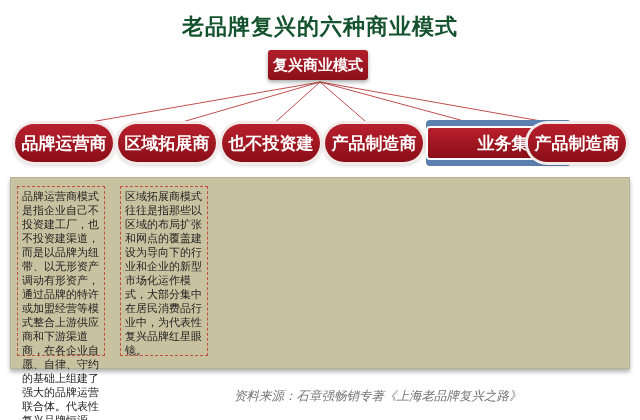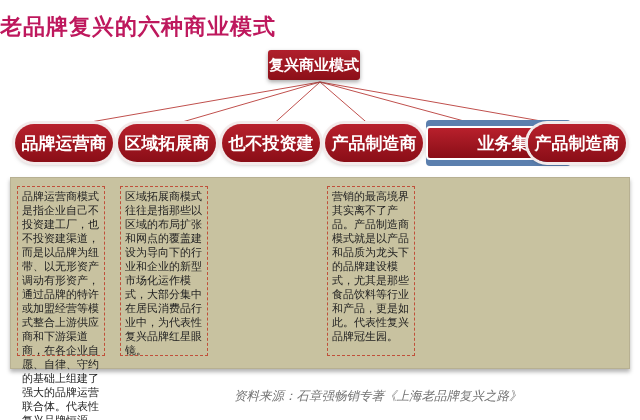--- a/index.html
+++ b/index.html
@@ -1,26 +1,26 @@
 <!DOCTYPE html>
 <html><head>
   <meta charset="utf-8">
   <style>
     html, body { margin: 0; padding: 0; }
     body {
       width: 640px; height: 420px; background: #ffffff; position: relative; overflow: hidden;
       font-family: "DejaVu Sans", sans-serif;
     }
     .title {
-      position: absolute; left: 0; top: 12px; width: 640px; 
-      font-family: "DejaVu Serif", serif; font-size: 22px; font-weight: bold; color: #be185d;
+      position: absolute; left: 0; top: 12px; width: 640px; text-align: center;
+      font-family: "DejaVu Serif", serif; font-size: 22px; font-weight: bold; color: #14532d;
       letter-spacing: 1px;
     }
     .root-box {
-      position: absolute; left: 268px; top: 50px; width: 92px; height: 30px;
+      position: absolute; left: 268px; top: 50px; width: 100px; height: 30px;
       background: linear-gradient(#b0202c, #8c0f18); color: #fff; font-weight: bold;
       font-size: 15px; line-height: 30px; text-align: center; border-radius: 3px;
       box-shadow: 0 2px 4px rgba(0,0,0,0.35);
     }
     svg.connectors { position: absolute; left: 0; top: 0; }
     .cat {
       position: absolute; top: 124px; width: 98px; height: 38px;
       background: linear-gradient(#b8202c, #8a0e17); color: #fff; font-weight: bold;
       font-size: 17px; line-height: 38px; text-align: center; border-radius: 19px;
       box-shadow: 0 0 0 3px #f3eaea, 0 2px 5px rgba(0,0,0,0.35);
@@ -66,16 +66,15 @@
 <div class="cat" style="left:15px">品牌运营商模式</div>
 <div class="cat" style="left:118px">区域拓展商模式</div>
 <div class="cat" style="left:222px">也不投资建渠道</div>
 <div class="cat" style="left:325px">产品制造商</div>
 <div class="cat rect" style="left:428px">业务集成商</div>
 <div class="cat" style="left:528px">产品制造商</div>
 
 <div class="panel">
   <div class="desc" style="left:6px">品牌运营商模式是指企业自己不投资建工厂，也不投资建渠道，而是以品牌为纽带、以无形资产调动有形资产，通过品牌的特许或加盟经营等模式整合上游供应商和下游渠道商，在各企业自愿、自律、守约的基础上组建了强大的品牌运营联合体。代表性复兴品牌恒源祥。</div>
   <div class="desc" style="left:109px">区域拓展商模式往往是指那些以区域的布局扩张和网点的覆盖建设为导向下的行业和企业的新型市场化运作模式，大部分集中在居民消费品行业中，为代表性复兴品牌红星眼镜。</div>
-  <div class="desc" style="left:316px">营销的最高境界其实离不了产品。产品制造商模式就是以产品和品质为龙头下的品牌建设模式，尤其是那些食品饮料等行业和产品，更是如此。代表性复兴品牌冠生园。</div>
 </div>
 
 <div class="source">资料来源：石章强畅销专著《上海老品牌复兴之路》</div>
 
 </body></html>

